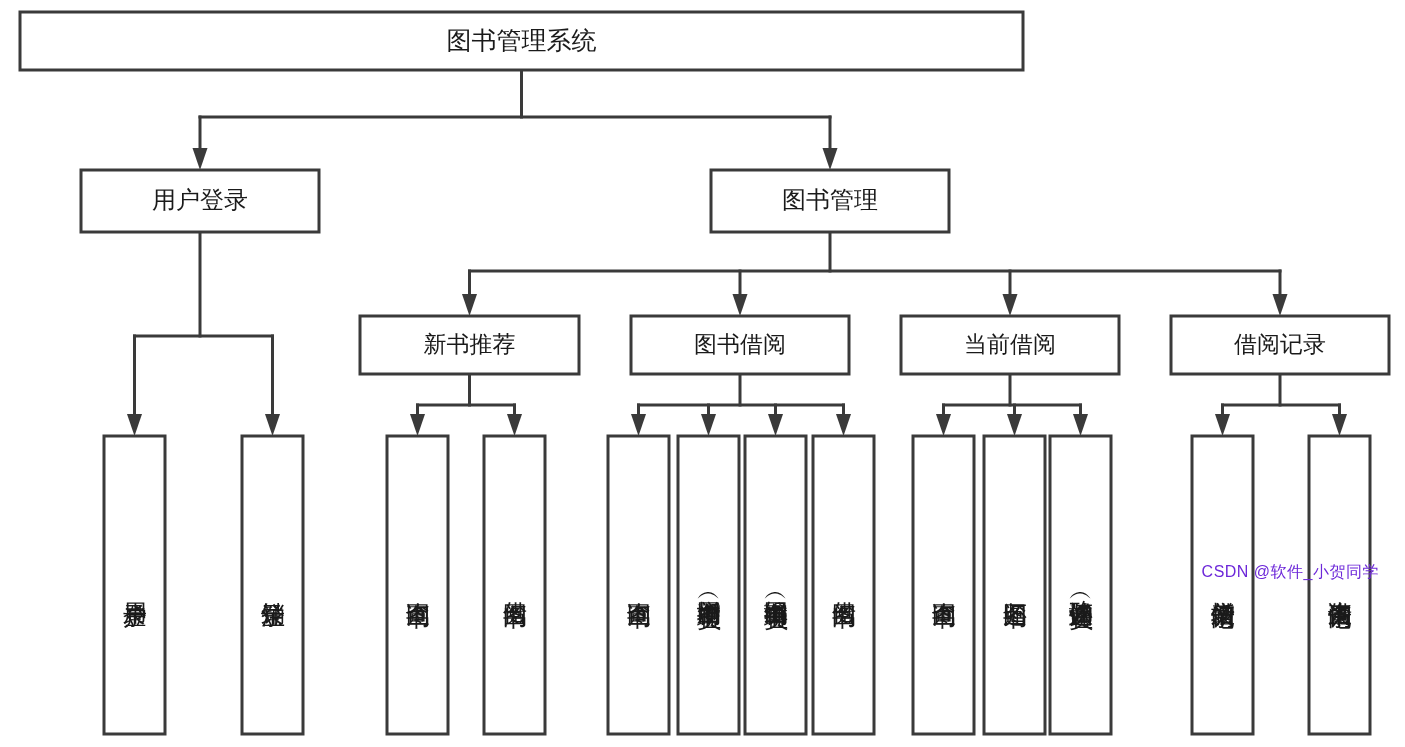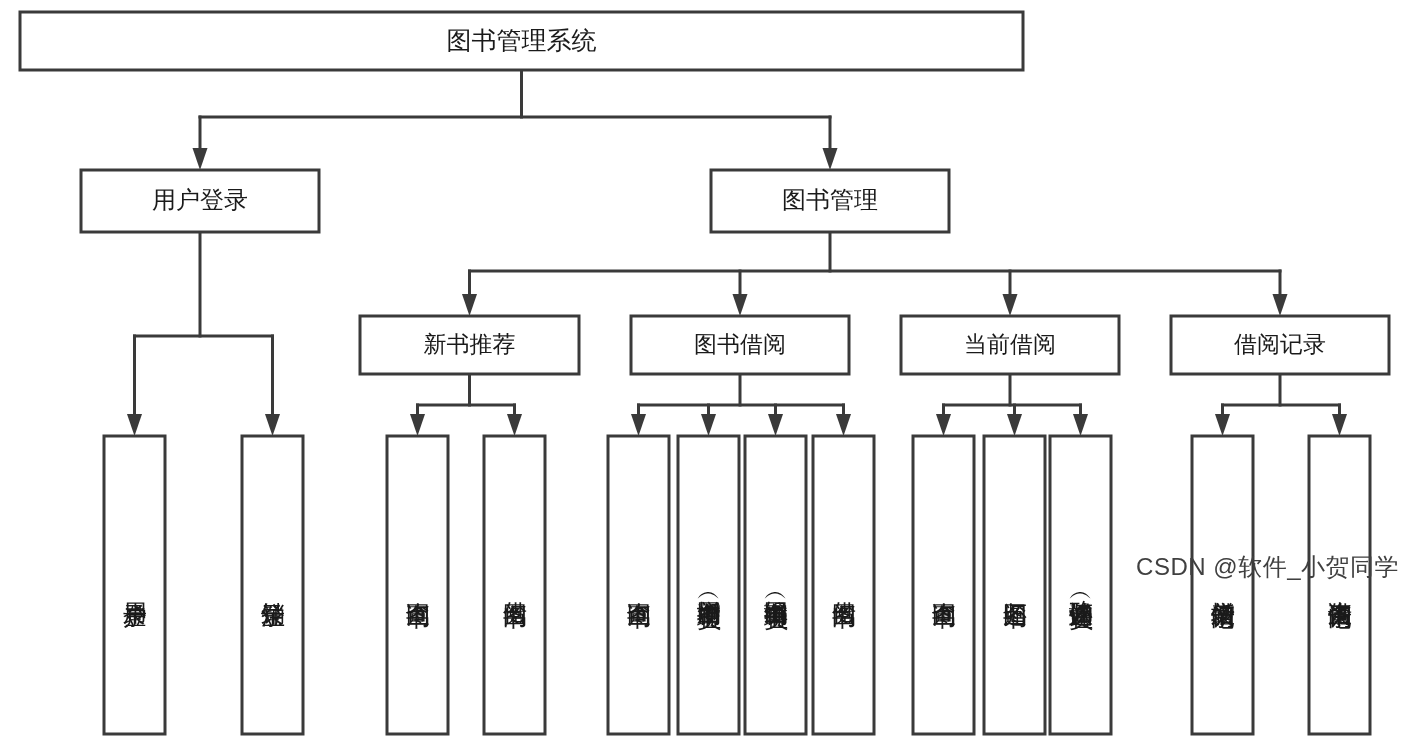--- a/index.html
+++ b/index.html
@@ -33,24 +33,24 @@
     font-size:24px;
     line-height:1.12;
     letter-spacing:1px;
     color:#1a1a1a;
     white-space:nowrap;
     pointer-events:none;
     text-align:center;
   }
   #watermark{
     position:absolute;
-    right:6px;
+    right:26px;
     bottom:4px;
-    font-size:24px;
-    color:#404040;
+    font-size:16px;
+    color:#6d28d9;
     letter-spacing:0.5px;
     font-family:"Liberation Sans","DejaVu Sans",sans-serif;
     white-space:nowrap;
   }
 </style>
 </head>
 <body>
 
 <div id="diagram-root">
 

